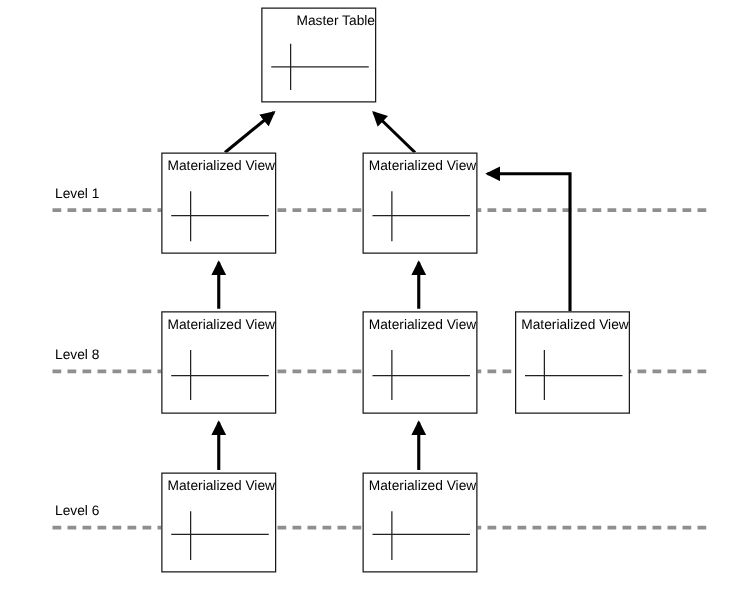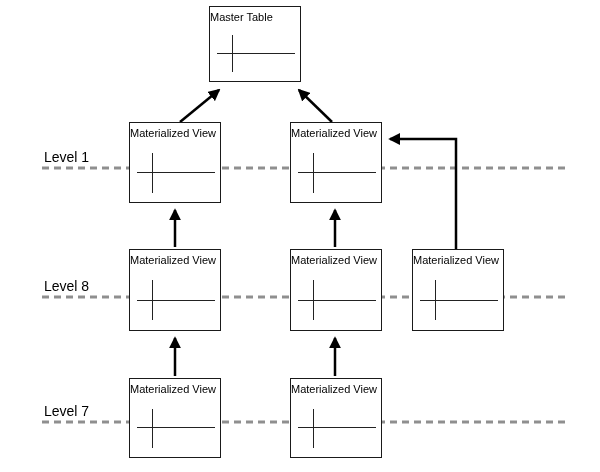--- a/index.html
+++ b/index.html
@@ -37,21 +37,21 @@
     z-index: 2;
     background: #ffffff;
     border: 1.6px solid #1a1a1a;
     box-sizing: border-box;
   }
   .node-label {
     position: absolute;
     top: 4px;
     left: 0;
     right: 0;
-    text-align: left;
+    text-align: right;
     font-size: 11px;
     color: #000000;
     white-space: nowrap;
   }
   .glyph {
     position: absolute;
     left: 0; top: 0; right: 0; bottom: 0;
   }
   .glyph .gh {
     position: absolute;
@@ -65,21 +65,21 @@
     position: absolute;
     left: 24%;
     top: 38%;
     bottom: 12%;
     width: 1px;
     background: #222222;
   }
   .level-label {
     position: absolute;
     z-index: 2;
-    font-size: 14px;
+    font-size: 11px;
     color: #000000;
     white-space: nowrap;
   }
 </style>
 </head>
 <body>
 
 <div class="canvas">
 
   <svg class="connectors" width="600" height="472" viewBox="0 0 600 472" aria-hidden="true">
@@ -165,15 +165,15 @@
   <div class="node" style="left:290px; top:378px; width:92px; height:80px;">
     <div class="node-label">Materialized View</div>
     <div class="glyph">
       <div class="gh"></div>
         <div class="gv"></div>
     </div>
   </div>
 
   <div class="level-label" style="left:44px; top:149px;">Level 1</div>
   <div class="level-label" style="left:44px; top:278px;">Level 8</div>
-  <div class="level-label" style="left:44px; top:403px;">Level 7</div>
+  <div class="level-label" style="left:44px; top:403px;">Level 6</div>
 
 </div>
 
 </body></html>

